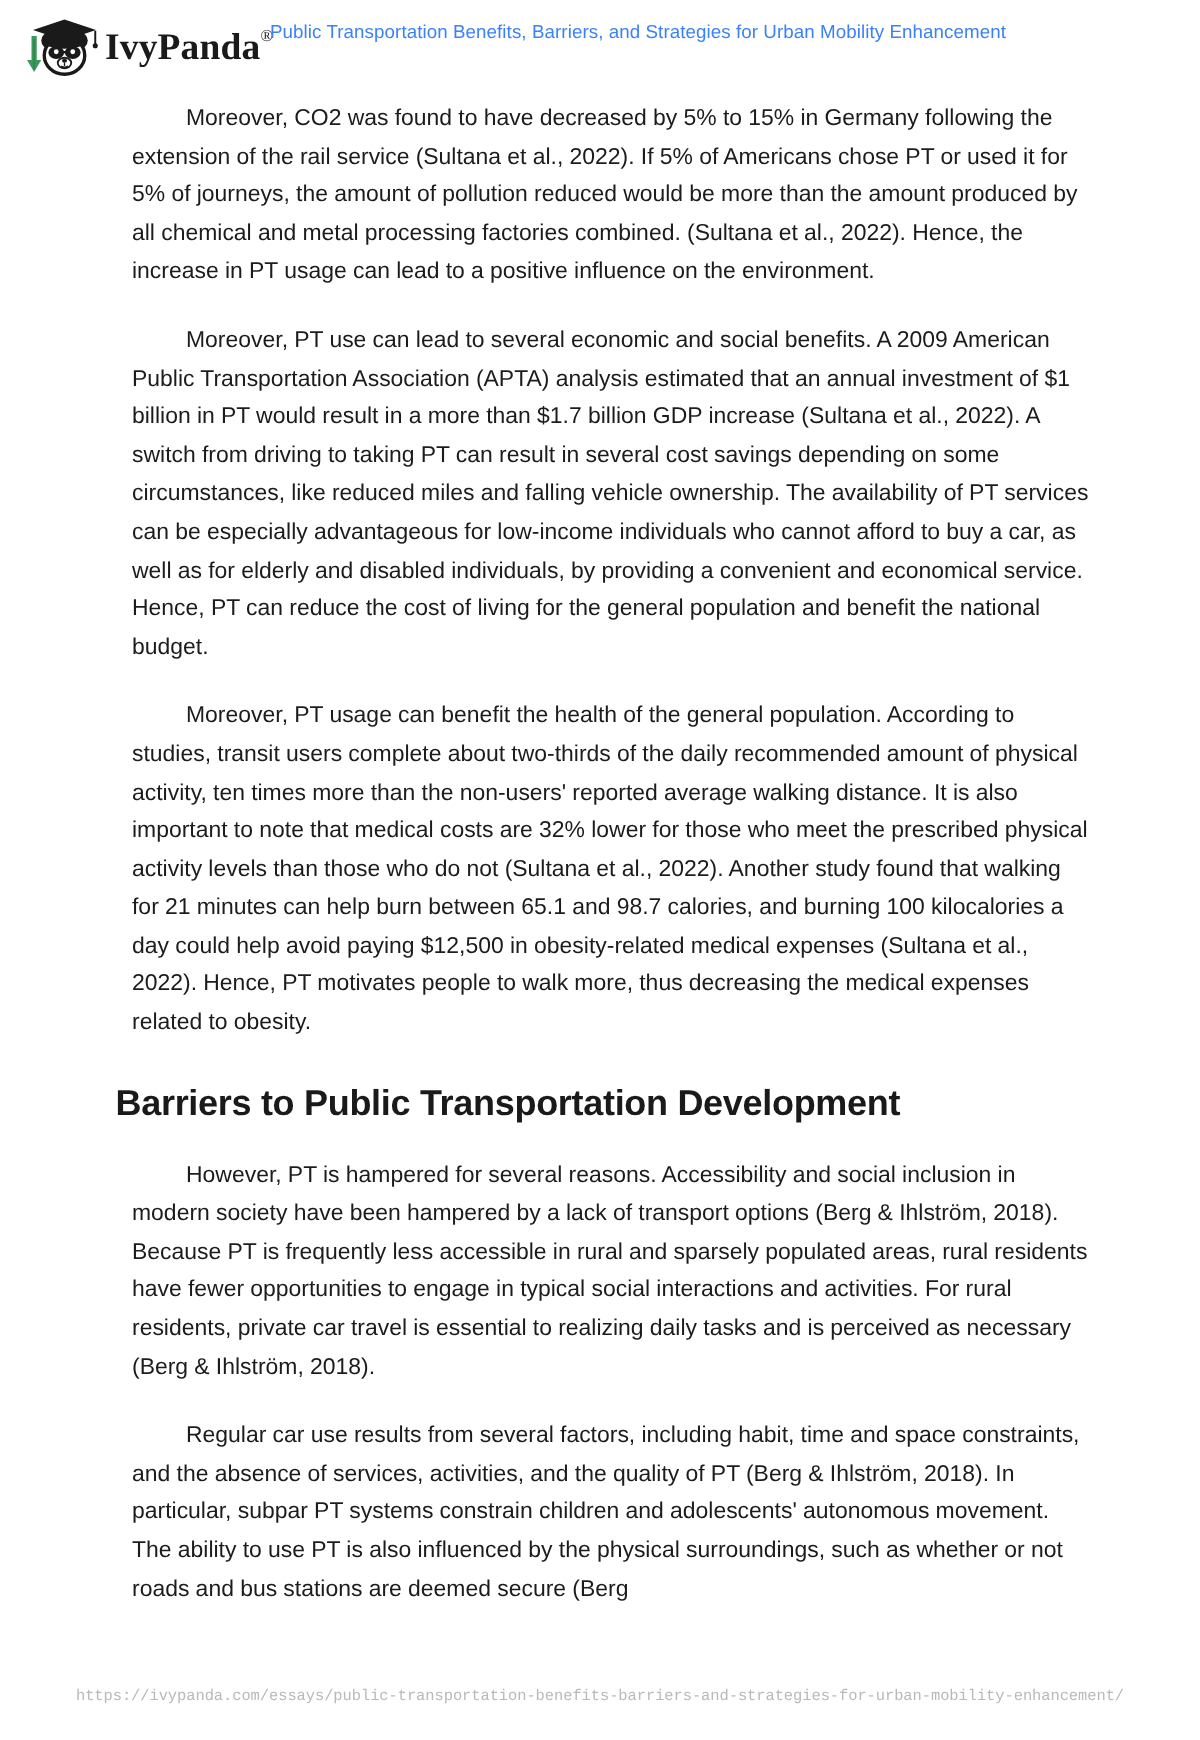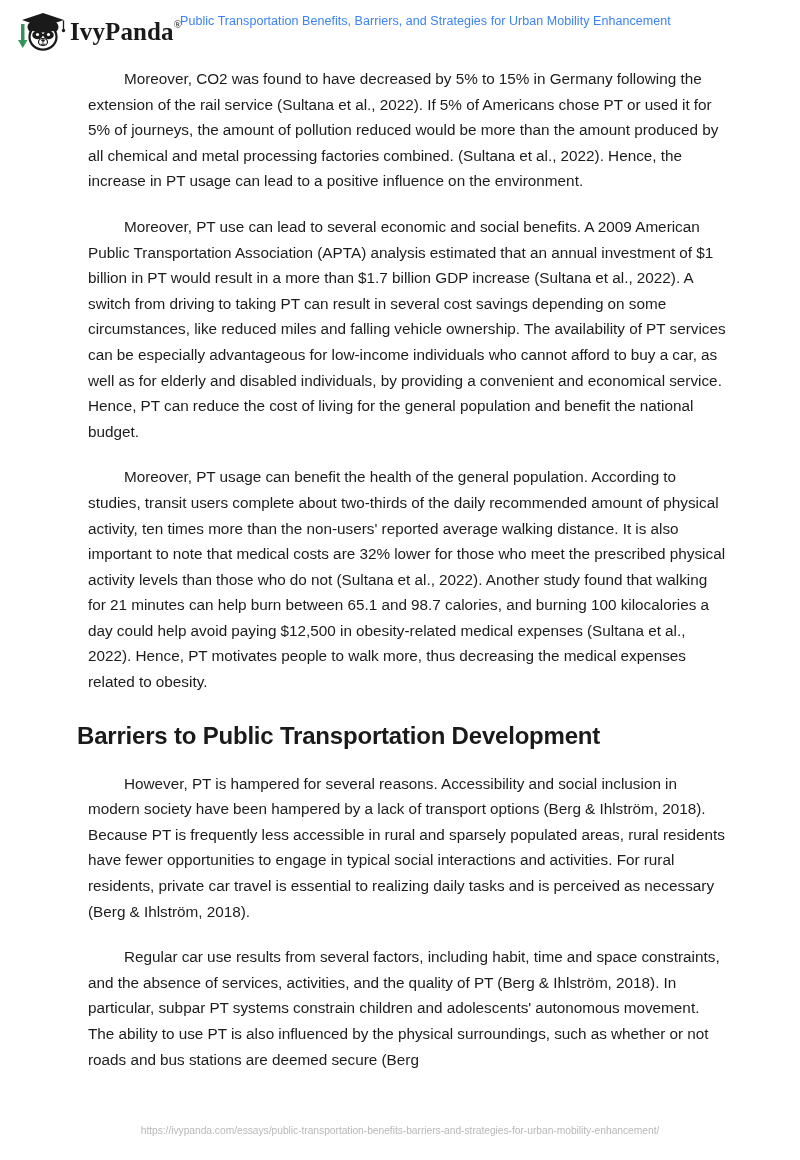--- a/index.html
+++ b/index.html
@@ -105,21 +105,21 @@
     position: absolute;
     left: 0;
     bottom: 22px;
     width: 800px;
     text-align: center;
   }
 
   .footer-url {
     font-size: 10.3px;
     color: #b9b9b9;
-    font-family: Liberation Sans, sans-serif;
+    font-family: Liberation Mono, monospace;
     letter-spacing: -0.05px;
     white-space: nowrap;
   }
 </style>
 </head>
 <body>
 
 <div class="page-header">
 
   <div class="logo-block">

